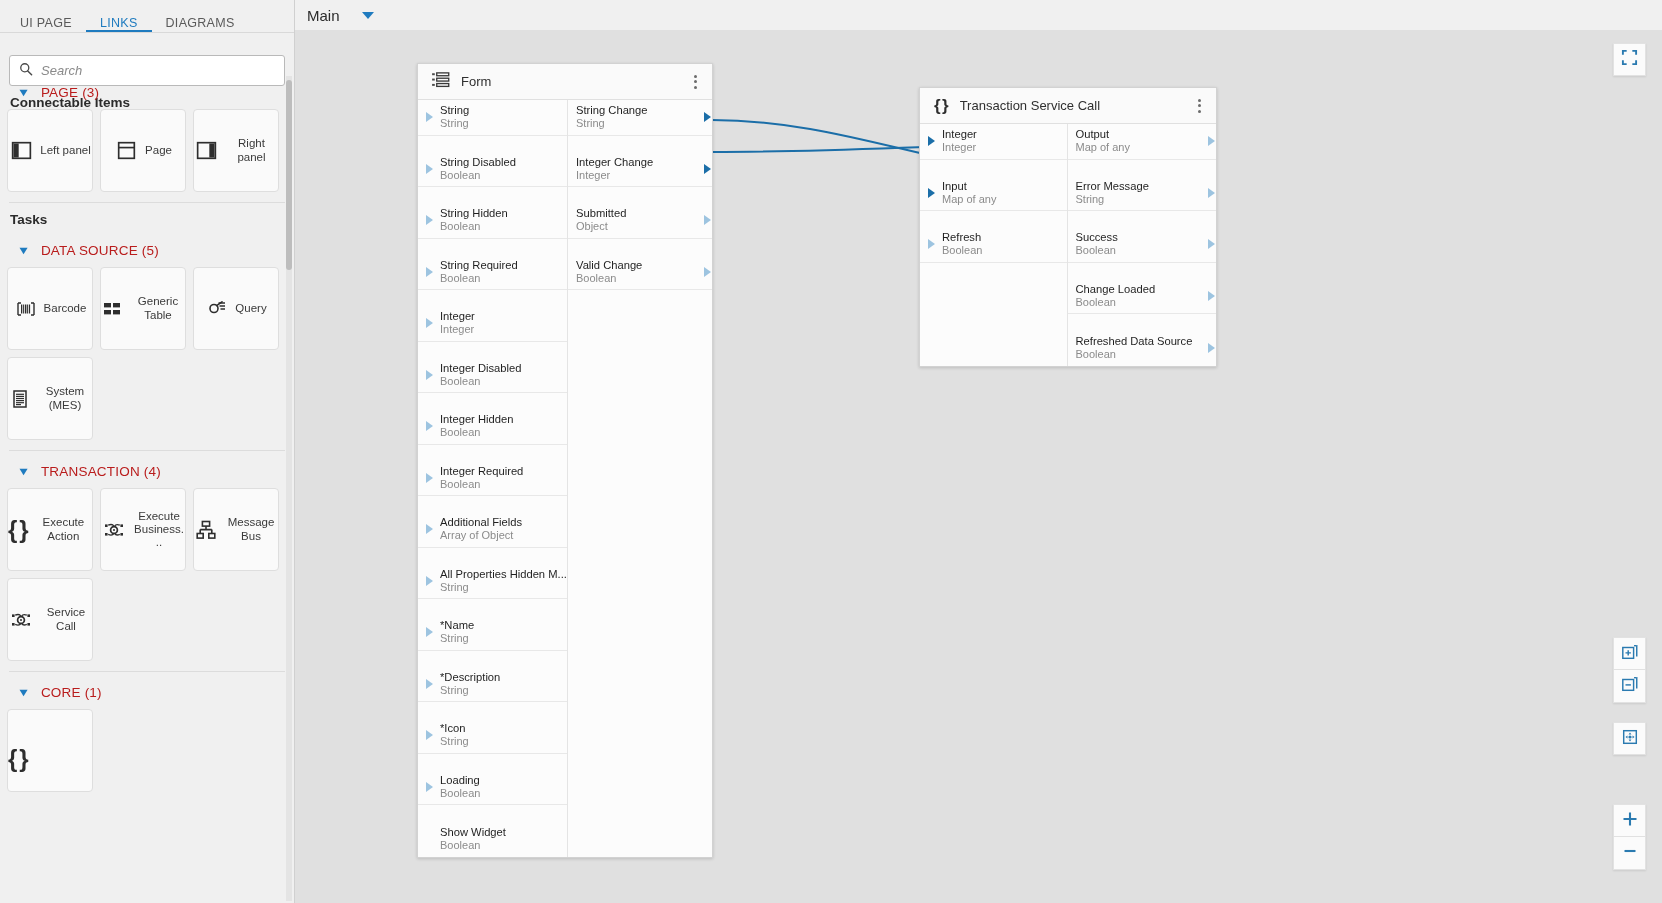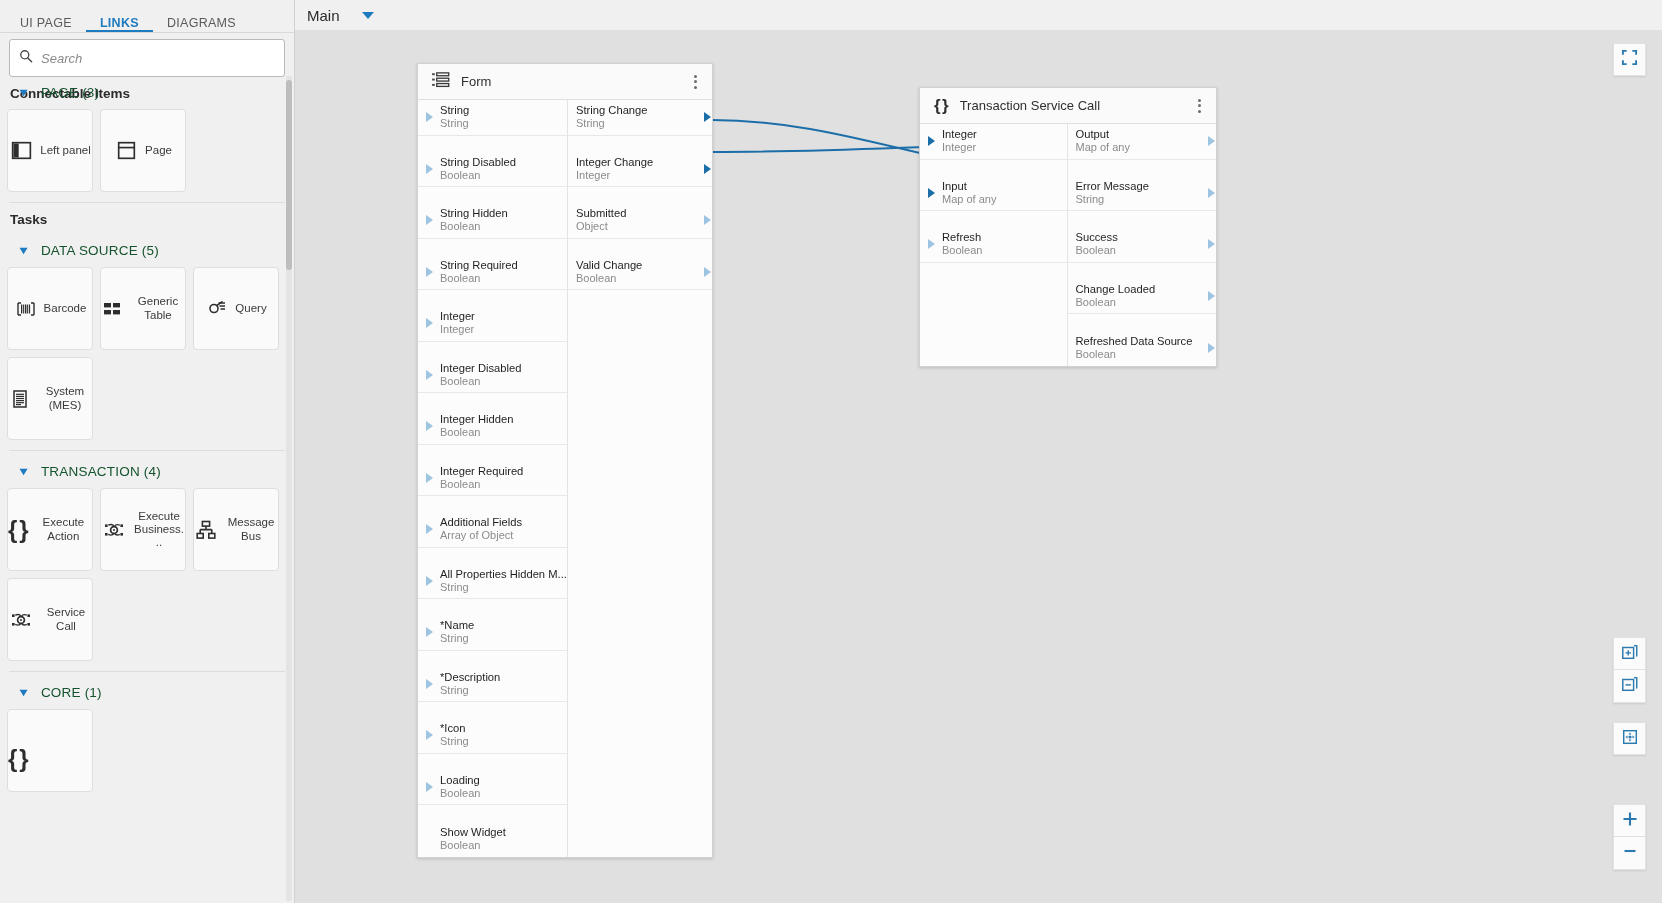--- a/index.html
+++ b/index.html
@@ -18,26 +18,26 @@
   }
   #tabbar {
     height: 33px; background: #f0f0f0; display: flex; align-items: flex-end;
     border-bottom: 1px solid #d9d9d9; padding-left: 6px;
   }
   .tab {
     display: flex; align-items: center; justify-content: center;
     padding: 0 14px; font-size: 12.5px; letter-spacing: .3px;
     color: #5a5a5a; cursor: pointer; border-bottom: 2px solid transparent;
   }
-  .tab.active { color: #1f7bbf; border-bottom: 2px solid #1f7bbf; font-weight: 700; }
+  .tab.active { color: #1f7bbf; border-bottom: 2px solid #1f7bbf; font-weight: 400; }
 
   #search-wrap { padding: 6px 9px 4px 9px; }
   #search-box {
-    height: 38px; background: #fff; border: 1px solid #b9b9b9; border-radius: 3px;
-    display: flex; align-items: center; padding: 0 9px; gap: 8px;
+    height: 31px; background: #fff; border: 1px solid #b9b9b9; border-radius: 3px;
+    display: flex; align-items: center; padding: 0 9px; gap: 8px; margin-top: 16px;
   }
   #search-box input {
     border: none; outline: none; font-size: 13px; font-style: italic;
     color: #7d7d7d; background: transparent; width: 100%;
     font-family: "Liberation Sans", sans-serif;
   }
   #search-box input::placeholder { color: #8a8a8a; font-style: italic; }
 
   .panel-title {
     font-size: 13.5px; font-weight: bold; color: #2b2b2b;
@@ -49,21 +49,21 @@
     position: absolute; top: 76px; left: 0; right: 0; bottom: 0;
     overflow: hidden;
   }
   #palette-inner { padding-bottom: 10px; }
 
   .group-header {
     display: flex; align-items: center; gap: 12px;
     padding: 9px 10px 9px 18px; cursor: pointer;
   }
   .chev { color: #1f7bbf; font-size: 11px; line-height: 1; transform: scaleX(1.25); }
-  .group-label { font-size: 13.5px; color: #14532d; letter-spacing: .2px; }
+  .group-label { font-size: 13.5px; color: #b91c1c; letter-spacing: .2px; }
 
   .tile-grid {
     display: flex; flex-wrap: wrap; gap: 7px; padding: 0 7px 6px 7px;
   }
   .tile {
     width: 86px; height: 83px; background: #fafafa;
     border: 1px solid #dedede; border-radius: 4px;
     display: flex; flex-direction: row; align-items: center;
     justify-content: center; gap: 6px; cursor: pointer;
   }
@@ -208,20 +208,29 @@
             <span class="tile-label">Left panel</span>
           </div>
           <div class="tile">
             <span class="tile-icon">
               <svg width="25" height="25" viewBox="0 0 24 24">
                 <rect x="4.5" y="4.5" width="15" height="15" fill="none" stroke="#2e2e2e" stroke-width="1.6"></rect>
                 <line x1="4.5" y1="9.2" x2="19.5" y2="9.2" stroke="#2e2e2e" stroke-width="1.6"></line>
               </svg>
             </span>
             <span class="tile-label">Page</span>
+          </div>
+          <div class="tile">
+            <span class="tile-icon">
+              <svg width="25" height="25" viewBox="0 0 24 24">
+                <rect x="3.5" y="4.5" width="17" height="15" fill="none" stroke="#2e2e2e" stroke-width="1.6"></rect>
+                <rect x="14.7" y="5.3" width="5" height="13.4" fill="#2e2e2e"></rect>
+              </svg>
+            </span>
+            <span class="tile-label">Right panel</span>
           </div>
         </div>
 
         <div class="sep"></div>
 
         <div class="panel-title">Tasks</div>
 
         <div class="group-header">
           <span class="chev">▼</span>
           <span class="group-label">DATA SOURCE (5)</span>

